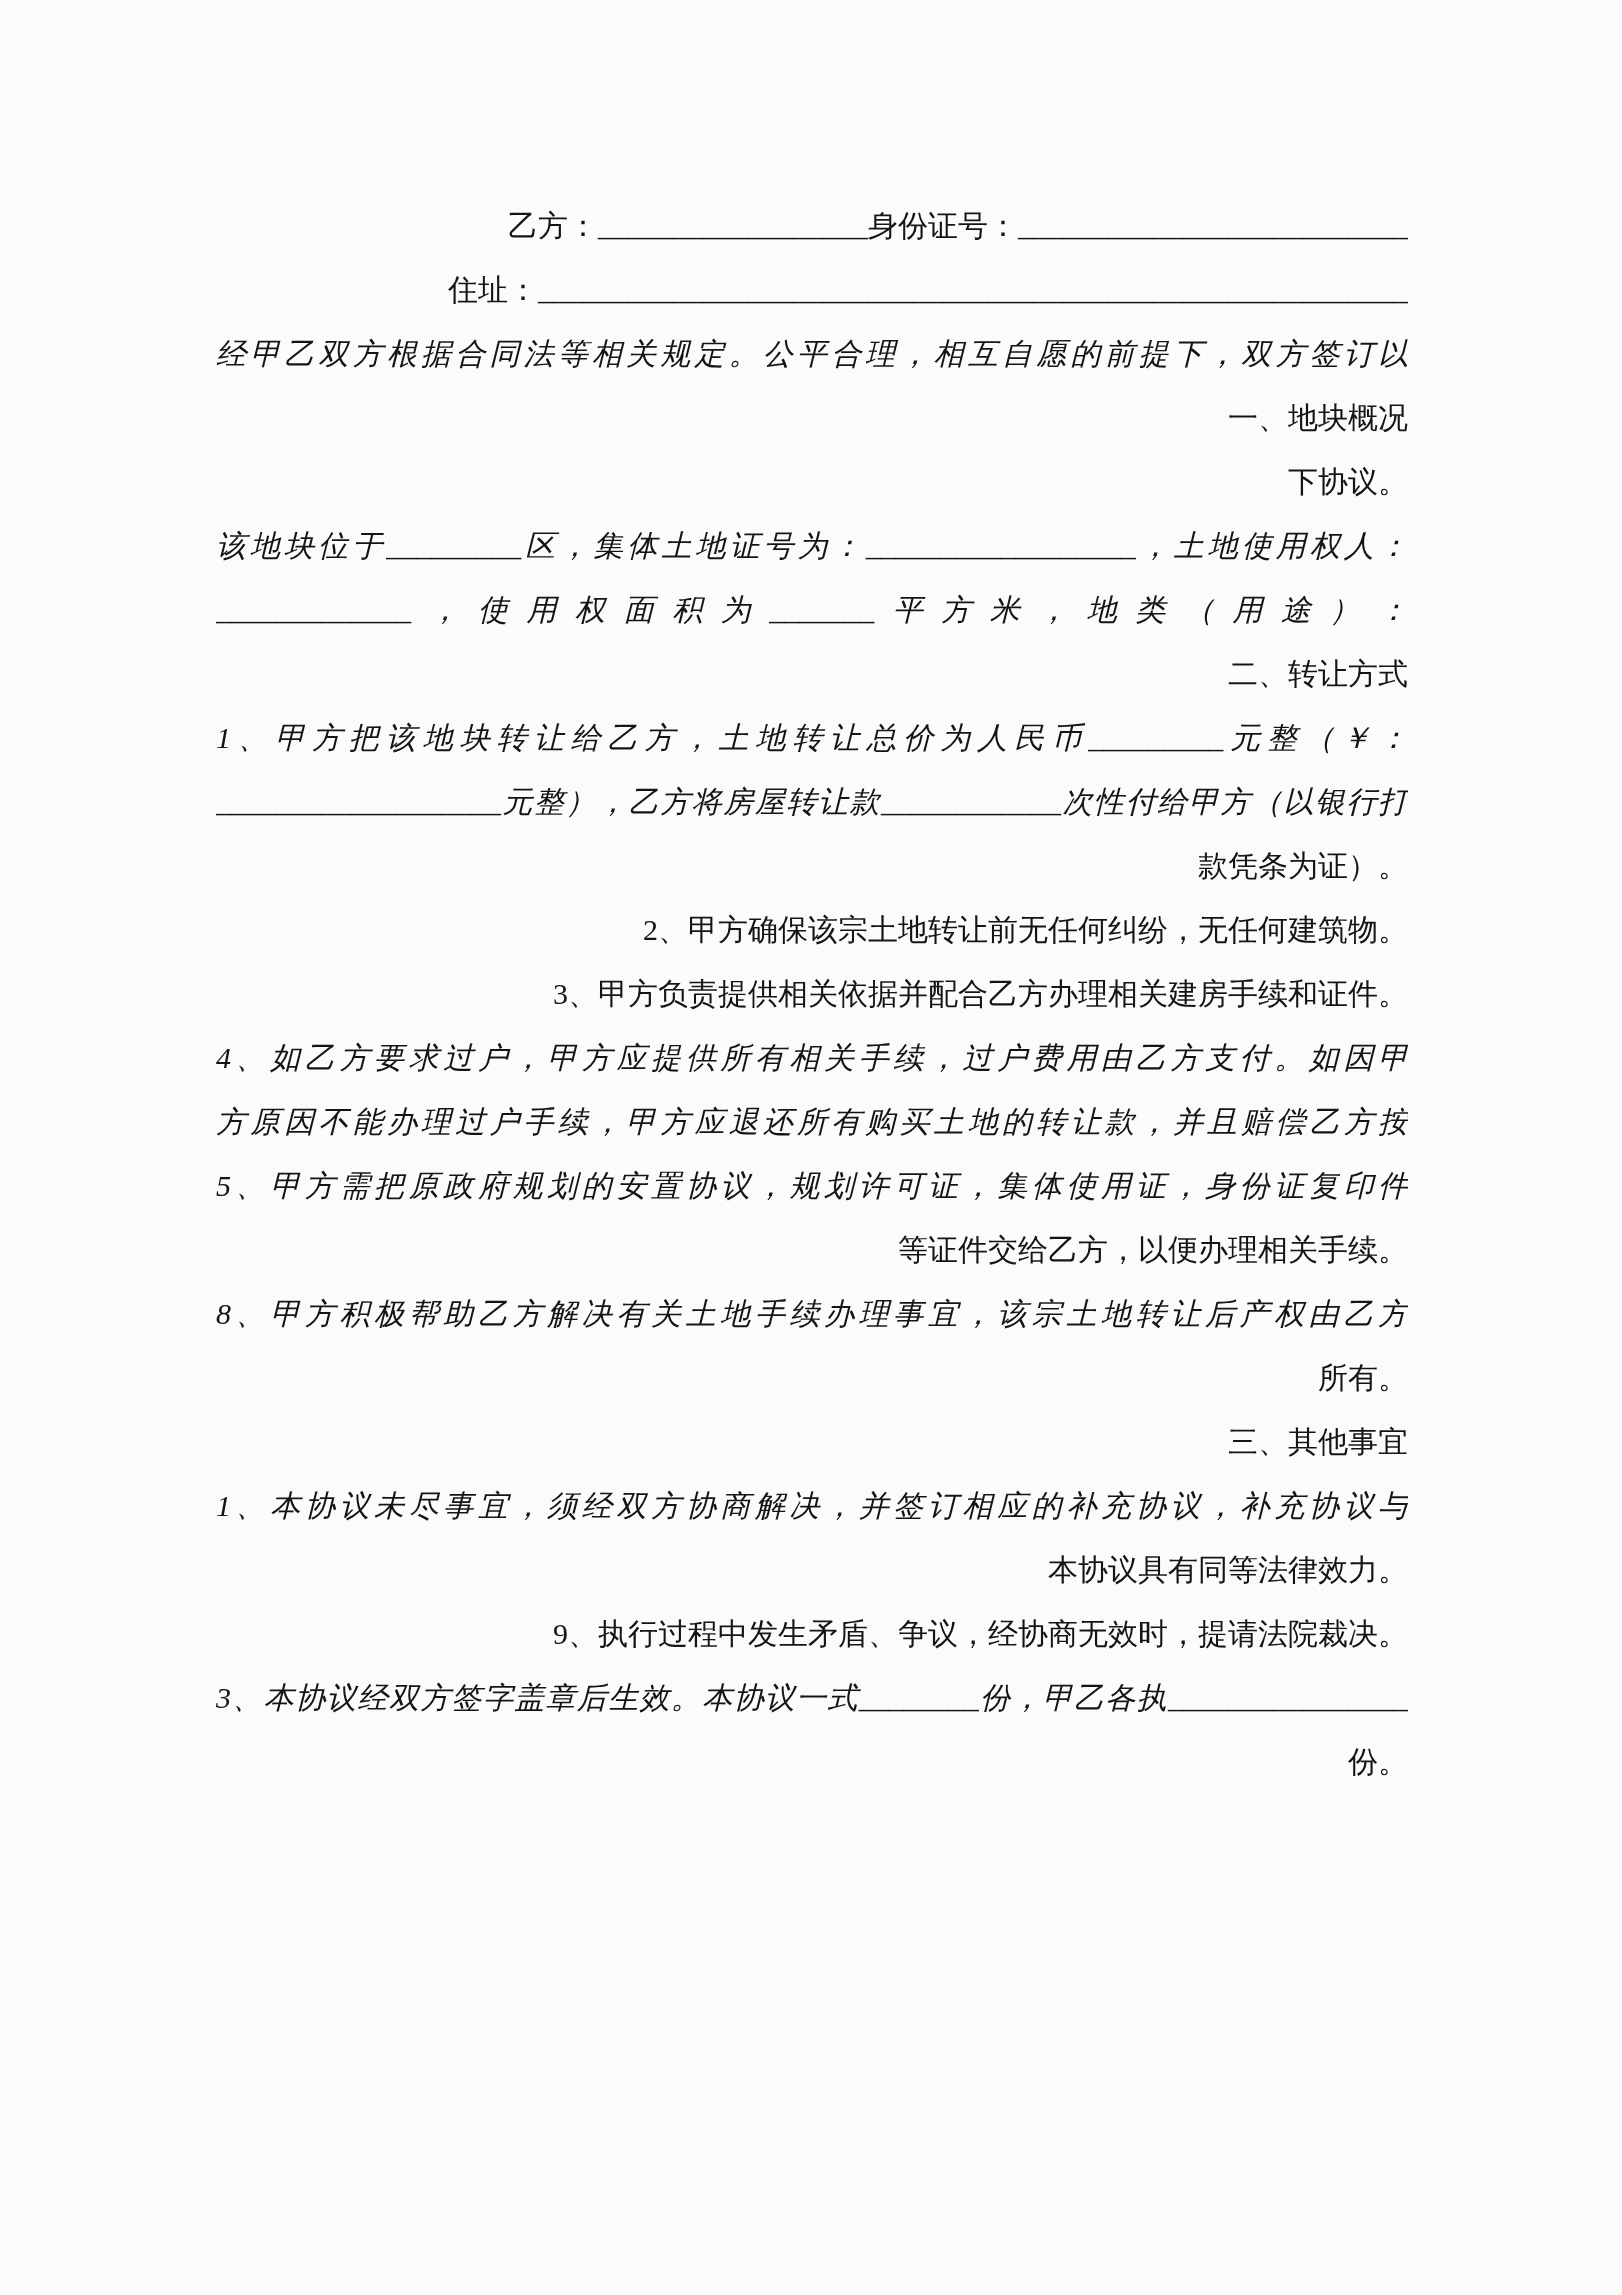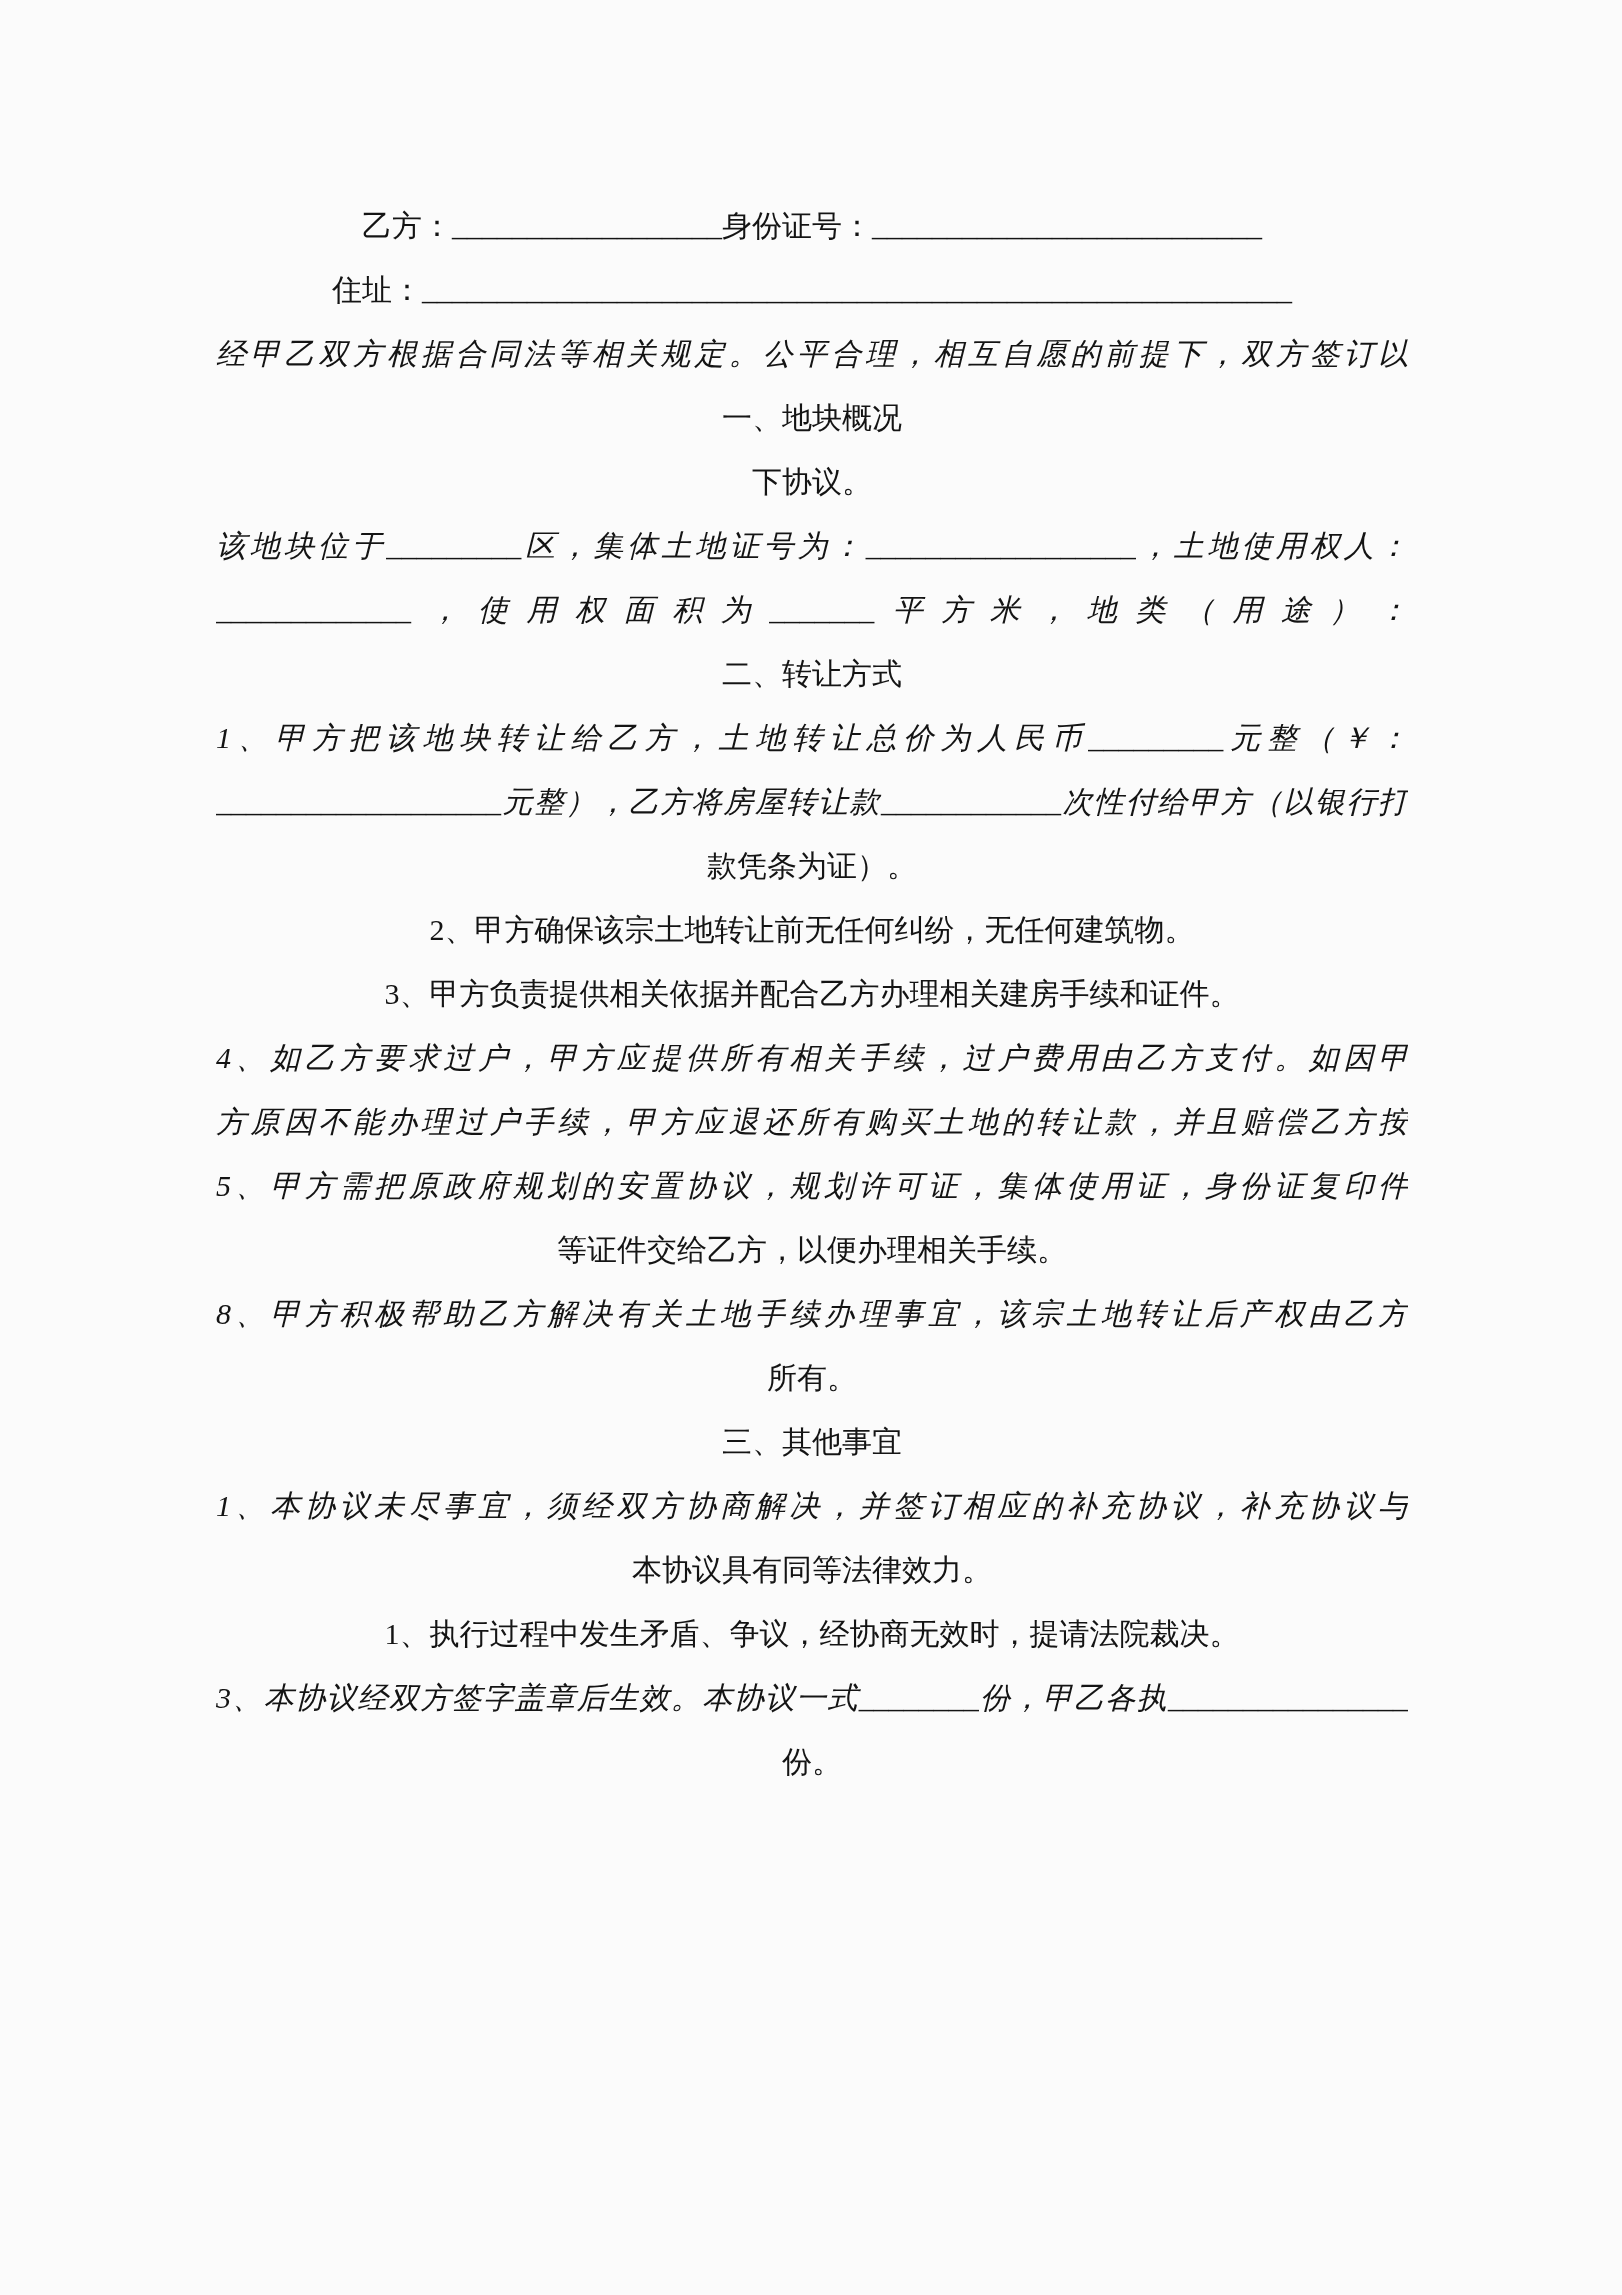--- a/index.html
+++ b/index.html
@@ -20,21 +20,21 @@
     left: 216px;
     top: 194px;
     width: 1192px;
   }
   .line {
     font-size: 30px;
     height: 64px;
     line-height: 64px;
     white-space: pre;
     overflow: hidden;
-    text-align: center;
+    text-align: right;
   }
   
   .fill {
     white-space: normal;
     text-align: justify;
     text-align-last: justify;
     font-style: italic;
   }
 </style>
 </head>
@@ -56,17 +56,17 @@
   <div class="line">3、甲方负责提供相关依据并配合乙方办理相关建房手续和证件。</div>
   <div class="line fill">4、如乙方要求过户，甲方应提供所有相关手续，过户费用由乙方支付。如因甲</div>
   <div class="line fill">方原因不能办理过户手续，甲方应退还所有购买土地的转让款，并且赔偿乙方按</div>
   <div class="line fill">5、甲方需把原政府规划的安置协议，规划许可证，集体使用证，身份证复印件</div>
   <div class="line">等证件交给乙方，以便办理相关手续。</div>
   <div class="line fill">8、甲方积极帮助乙方解决有关土地手续办理事宜，该宗土地转让后产权由乙方</div>
   <div class="line">所有。</div>
   <div class="line">三、其他事宜</div>
   <div class="line fill">1、本协议未尽事宜，须经双方协商解决，并签订相应的补充协议，补充协议与</div>
   <div class="line">本协议具有同等法律效力。</div>
-  <div class="line">1、执行过程中发生矛盾、争议，经协商无效时，提请法院裁决。</div>
+  <div class="line">9、执行过程中发生矛盾、争议，经协商无效时，提请法院裁决。</div>
   <div class="line fill">3、本协议经双方签字盖章后生效。本协议一式________份，甲乙各执________________</div>
   <div class="line">份。</div>
 </div>
 
 
 </body></html>

